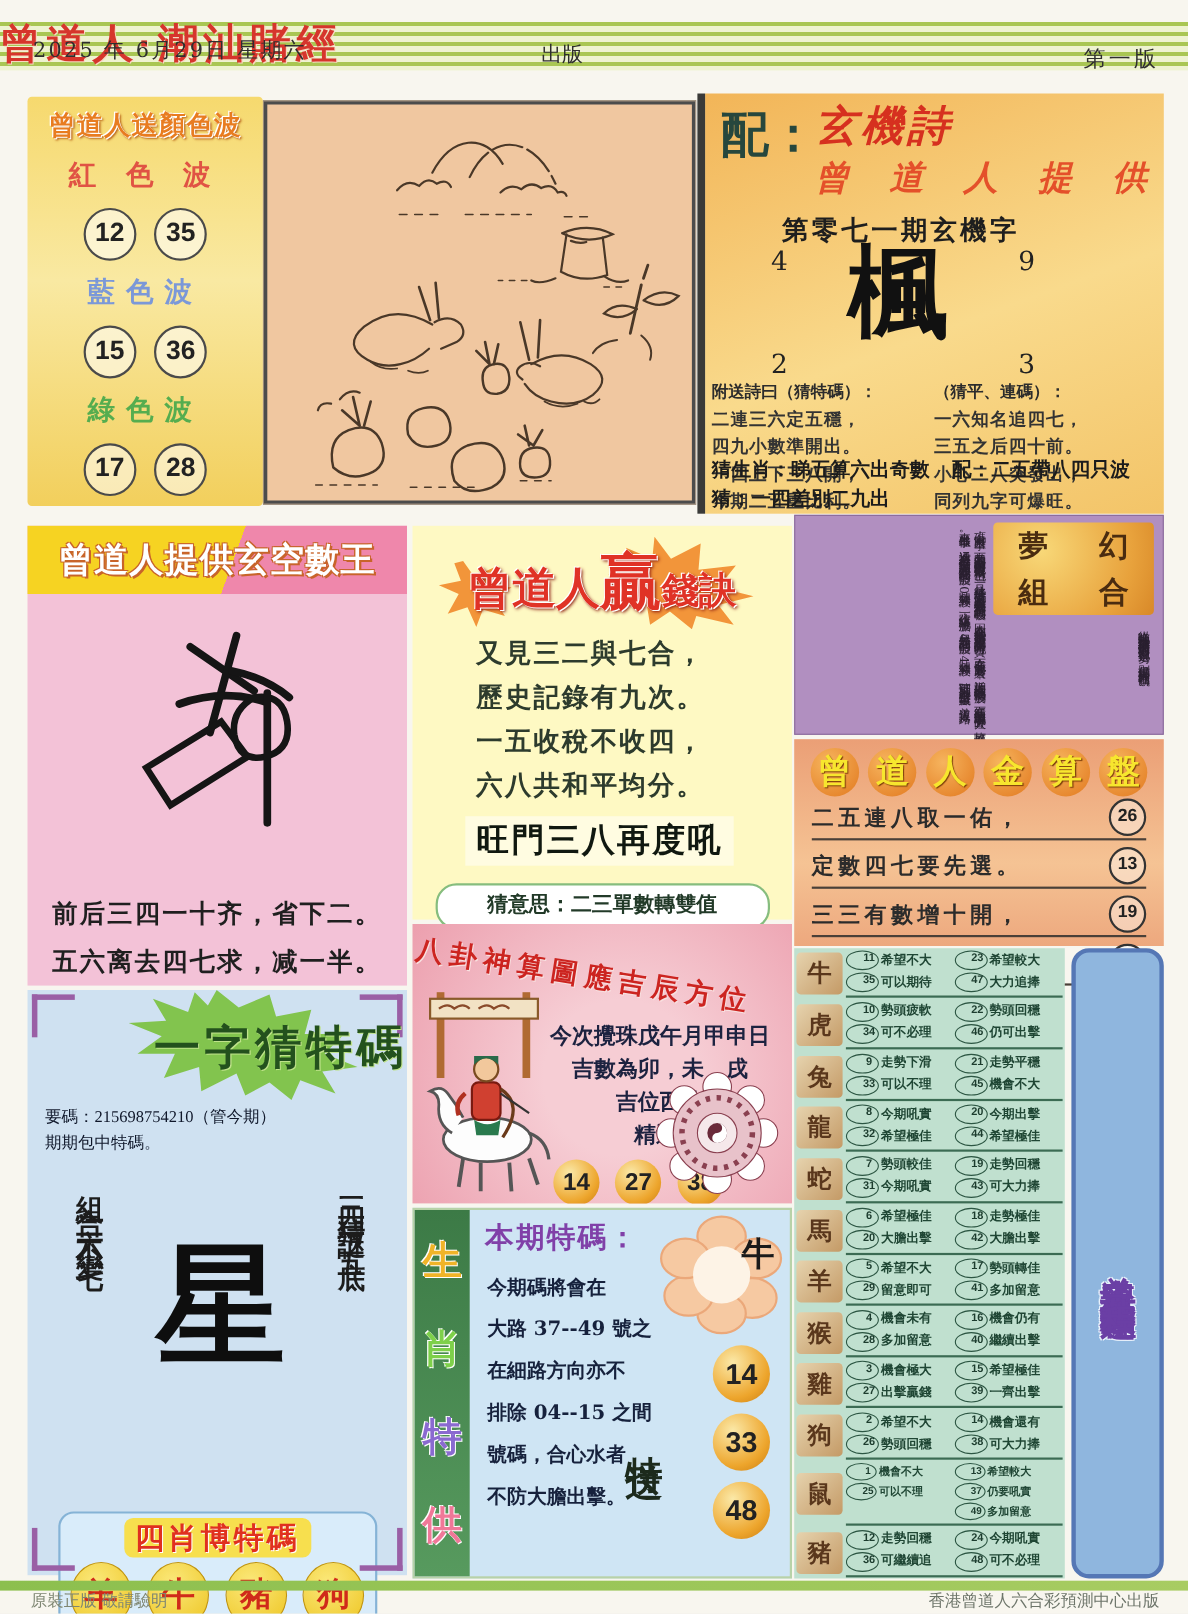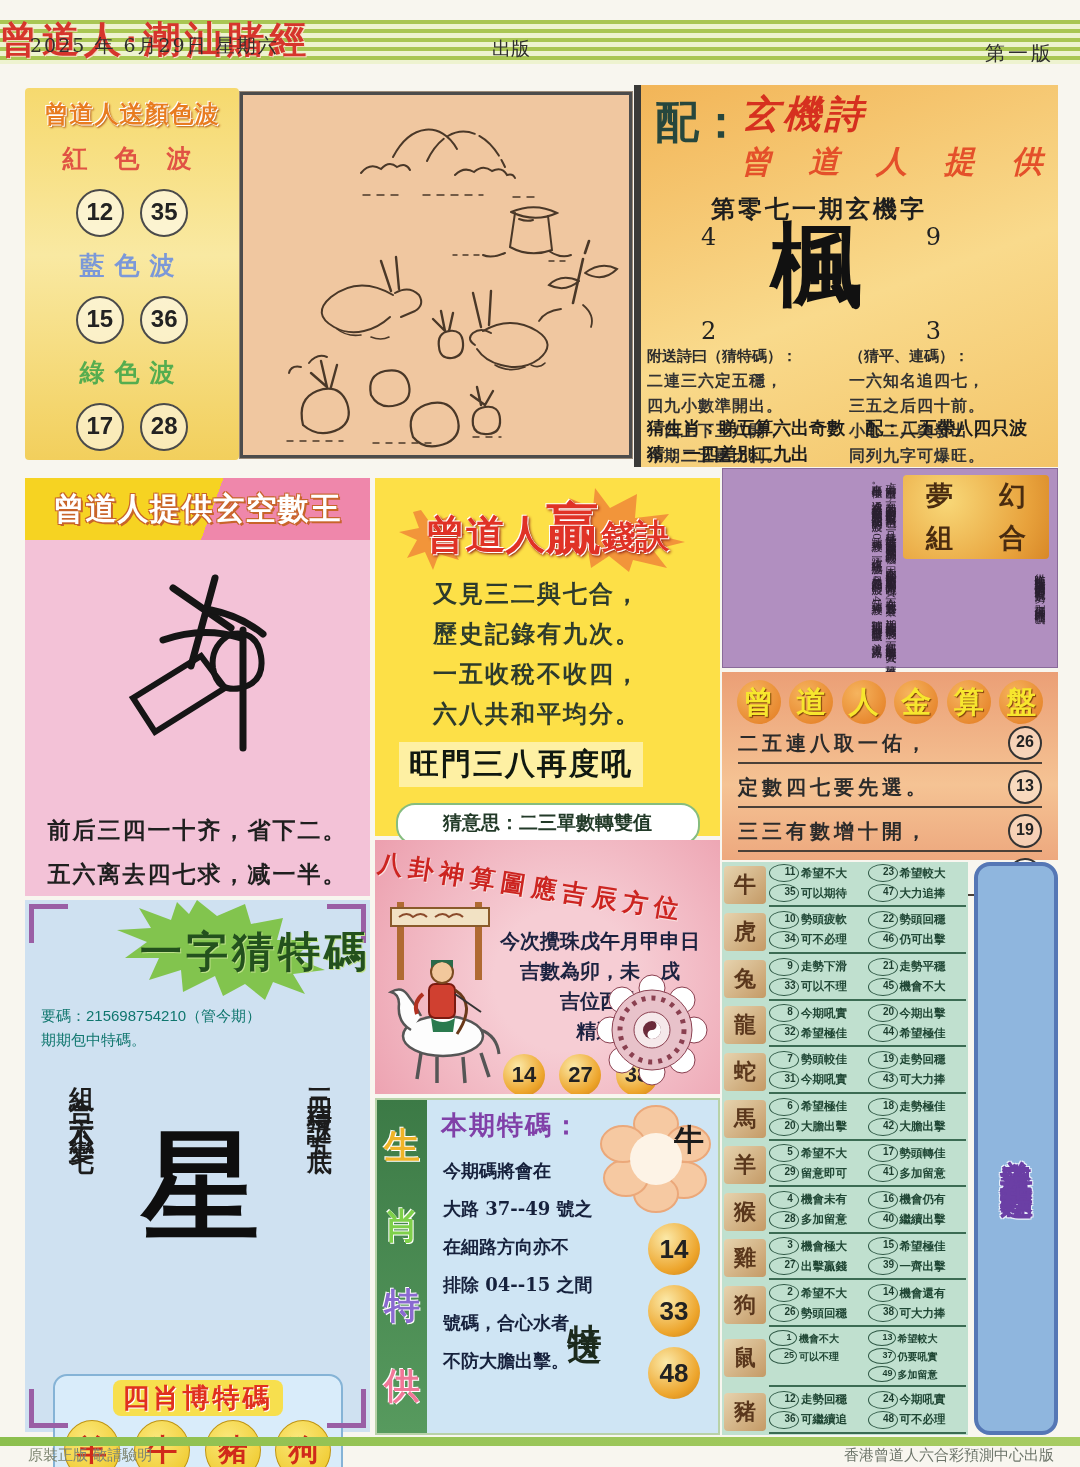--- a/index.html
+++ b/index.html
@@ -58,29 +58,29 @@
   .xk-band{height:62px;background:linear-gradient(110deg,#f6d322 54%,#ef87ab 54%);
     display:flex;align-items:center;justify-content:center;}
   .xk-title{font-size:31px;font-weight:bold;color:#fff;letter-spacing:1px;
     text-shadow:2px 2px 0 #c8642a,-1px -1px 0 #c8642a,1px -1px 0 #c8642a,-1px 1px 0 #c8642a;}
   .xk-glyph{text-align:center;margin-top:30px;}
   .xk-lines{margin-top:34px;text-align:center;}
   .xk-line{font-size:23px;font-weight:bold;color:#1f1f1f;line-height:44px;letter-spacing:2px;}
   .xk-gift{font-size:20px;font-weight:bold;color:#1f1f1f;margin-top:10px;}
 
   
-  .p-yingqian{left:375px;top:478px;width:345px;height:358px;background:#fde047;}
+  .p-yingqian{left:375px;top:478px;width:345px;height:358px;background:#fef9c3;}
   .yq-titlebox{position:relative;height:92px;}
   .yq-burst{position:absolute;left:10px;top:2px;}
   .yq-title{position:absolute;left:0;top:14px;width:100%;text-align:center;font-weight:bold;color:#e03226;
     text-shadow:1px 1px 0 #fff,-1px -1px 0 #fff,2px 2px 3px #8a1a10;}
   .yq-ta{font-size:40px;} .yq-tb{font-size:56px;} .yq-tc{font-size:34px;}
   .yq-lines{margin:4px 0 0 58px;}
   .yq-line{font-size:24px;font-weight:bold;color:#2d3b2d;line-height:40px;letter-spacing:2px;}
-  .yq-bigline{margin:8px 0 0 24px;display:inline-block;font-size:30px;font-weight:bold;color:#101810;
+  .yq-bigline{margin:8px 0 0 48px;display:inline-block;font-size:30px;font-weight:bold;color:#101810;
     background:rgba(255,255,255,.5);padding:2px 10px;letter-spacing:2px;}
   .yq-box{margin:16px auto 0;width:300px;height:38px;line-height:36px;background:#fff;border:2px solid #86bd7e;
     border-radius:19px;text-align:center;font-size:19px;font-weight:bold;color:#223a28;}
 
   
   .p-menghuan{left:722px;top:468px;width:336px;height:200px;background:#b18fc0;border:1px solid #8a6a9a;}
   .mh-gold{position:absolute;right:8px;top:6px;width:146px;height:84px;
     background:radial-gradient(circle at 30% 30%,#f8d878,#e8a23c 70%,#d88828);border-radius:4px;
     display:grid;grid-template-columns:1fr 1fr;align-items:center;justify-items:center;}
   .mh-gold span{font-size:27px;font-weight:bold;color:#4a2c10;font-family:"DejaVu Serif",serif;}
@@ -119,21 +119,21 @@
   .p-yizicai{left:25px;top:900px;width:345px;height:532px;background:#cfe1f1;}
   .corner{position:absolute;width:34px;height:34px;border:0 solid #9a5fa5;}
   .c-tl{left:4px;top:4px;border-left-width:5px;border-top-width:5px;}
   .c-tr{right:4px;top:4px;border-right-width:5px;border-top-width:5px;}
   .c-bl{left:4px;bottom:4px;border-left-width:5px;border-bottom-width:5px;}
   .c-br{right:4px;bottom:4px;border-right-width:5px;border-bottom-width:5px;}
   .yz-titlebox{position:relative;height:96px;}
   .yz-burst{position:absolute;left:30px;top:0;}
   .yz-title{position:absolute;left:0;top:24px;width:100%;text-align:right;font-size:42px;font-weight:bold;
     color:#23511d;letter-spacing:4px;text-shadow:1px 1px 0 #bfe28a;}
-  .yz-code{margin:8px 0 0 16px;font-size:15px;color:#0f766e;font-family:Liberation Sans, sans-serif;line-height:24px;}
+  .yz-code{margin:8px 0 0 16px;font-size:15px;color:#0f172a;font-family:Liberation Serif, serif;line-height:24px;}
   .yz-mid{display:flex;justify-content:space-between;padding:16px 34px 0 40px;height:300px;}
   .yz-vert{writing-mode:vertical-rl;font-size:25px;font-weight:bold;color:#1c1c1c;letter-spacing:10px;
     font-family:"DejaVu Serif",serif;}
   .yz-big{font-size:118px;font-weight:bold;color:#0e0e0e;font-family:"DejaVu Serif",serif;margin-top:40px;}
   .yz-fourbox{margin:6px auto 0;width:286px;height:108px;background:#d9ecfa;border:2px solid #85b3d6;border-radius:14px;text-align:center;}
   .yz-fourtitle{display:inline-block;margin-top:4px;font-size:27px;font-weight:bold;color:#e0301f;letter-spacing:3px;
     background:#f7df4e;border-radius:8px;padding:0 10px;text-shadow:1px 1px 0 #fff;}
   .yz-ovals{margin-top:4px;}
   .yz-oval{display:inline-block;width:54px;height:58px;line-height:58px;margin:0 5px;border-radius:50%;
     background:radial-gradient(circle at 40% 30%,#fbe87a,#edc41f);border:1px solid #c09410;

